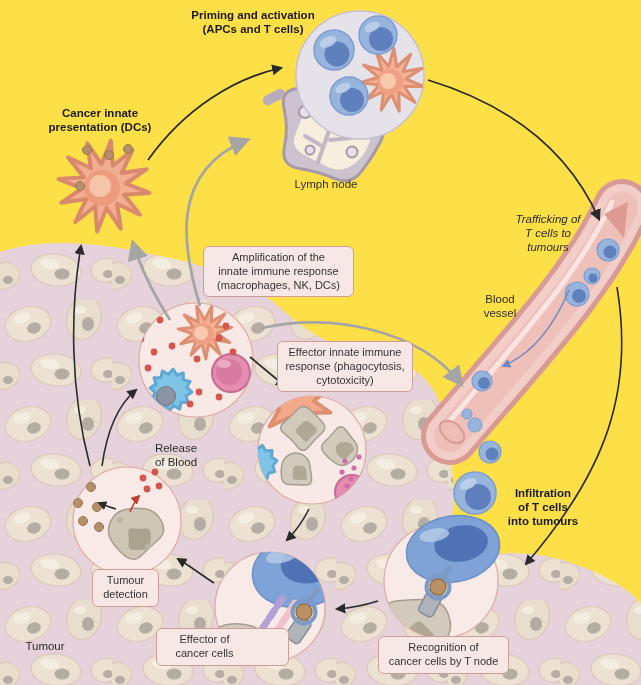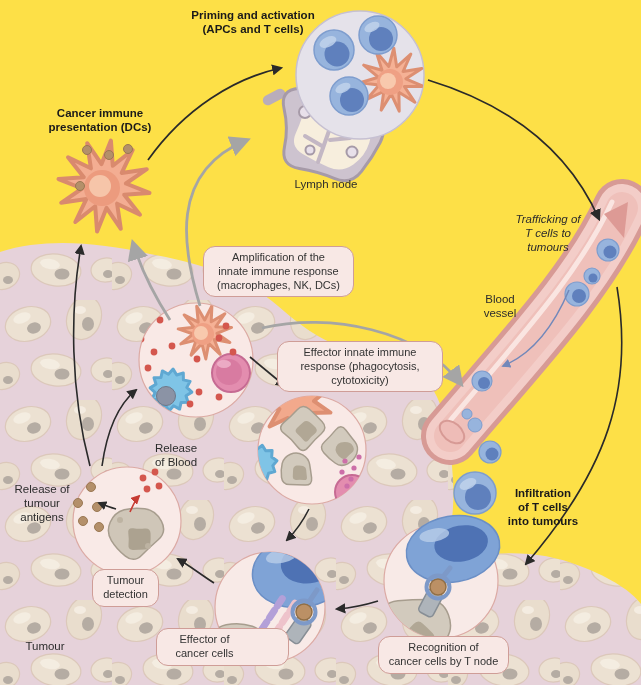--- a/index.html
+++ b/index.html
@@ -3,21 +3,21 @@
 <meta charset="utf-8">
 <style>
   html,body{margin:0;padding:0;background:#fff;}
   #stage{position:relative;width:641px;height:685px;overflow:hidden;background:#fde047;
          font-family:"Liberation Sans",sans-serif;color:#222;}
   #art{position:absolute;left:0;top:0;}
   .lbl{position:absolute;transform:translateX(-50%);white-space:pre-line;text-align:center;
        font-size:11.5px;line-height:1.22;color:#2c2c2c;}
   .lbl.bold{font-weight:bold;color:#1a1a1a;}
   .box{position:absolute;box-sizing:border-box;background:var(--box-fill,#f8e8e5);
-       border:1px solid var(--box-border,#cf9d97);border-radius:12px;
+       border:1px solid var(--box-border,#cf9d97);border-radius:6px;
        font-size:11px;line-height:1.25;padding:4px 6px;text-align:center;
        white-space:pre-line;color:#333;}
 </style>
 </head>
 <body>
 
 <div id="stage">
 
 <svg id="art" width="641" height="685" viewBox="0 0 641 685">
   <defs>
@@ -296,42 +296,39 @@
     <path d="M250,357 C262,367 274,377 285,386" stroke="#2a2a2a" stroke-width="1.7" marker-end="url(#mkB)"></path>
     <path d="M309,509 C303,521 296,531 287,540" stroke="#2a2a2a" stroke-width="1.6" marker-end="url(#mkB)"></path>
     <path d="M170,320 C152,292 140,266 133,243" stroke="#a5a5a5" stroke-width="2.8" marker-end="url(#mkG)"></path>
     <path d="M200,306 C183,250 168,172 247,140" stroke="#a5a5a5" stroke-width="2.8" marker-end="url(#mkG)"></path>
     <path d="M262,328 C330,312 420,330 461,384" stroke="#a5a5a5" stroke-width="2.8" marker-end="url(#mkG)"></path>
   </g>
 </svg>
 
 <div class="lbl bold" style="left:253px;top:8px;">Priming and activation
 (APCs and T cells)</div>
-<div class="lbl bold" style="left:100px;top:106px;">Cancer immune
+<div class="lbl bold" style="left:100px;top:106px;">Cancer innate
 presentation (DCs)</div>
 <div class="lbl" style="left:326px;top:177px;">Lymph node</div>
 <div class="lbl" style="left:548px;top:212px;font-style:italic;">Trafficking of
 T cells to
 tumours</div>
 <div class="lbl" style="left:500px;top:292px;">Blood
 vessel</div>
 <div class="lbl bold" style="left:543px;top:486px;">Infiltration
 of T cells
 into tumours</div>
 <div class="lbl" style="left:176px;top:441px;">Release
 of Blood</div>
-<div class="lbl" style="left:42px;top:482px;">Release of
-tumour
-antigens</div>
 <div class="lbl" style="left:45px;top:639px;">Tumour</div>
 
 <div class="box" style="left:203px;top:246px;width:151px;">Amplification of the
 innate immune response
 (macrophages, NK, DCs)</div>
-<div class="box" style="left:277px;top:341px;width:166px;">Effector innate immune
+<div class="box" style="left:277px;top:341px;width:136px;">Effector innate immune
 response (phagocytosis,
 cytotoxicity)</div>
 <div class="box" style="left:92px;top:569px;width:67px;">Tumour
 detection</div>
 <div class="box" style="left:156px;top:628px;width:133px;padding-right:42px;">Effector of
 cancer cells</div>
 <div class="box" style="left:378px;top:636px;width:131px;">Recognition of
 cancer cells by T node</div>
 
 </div>

